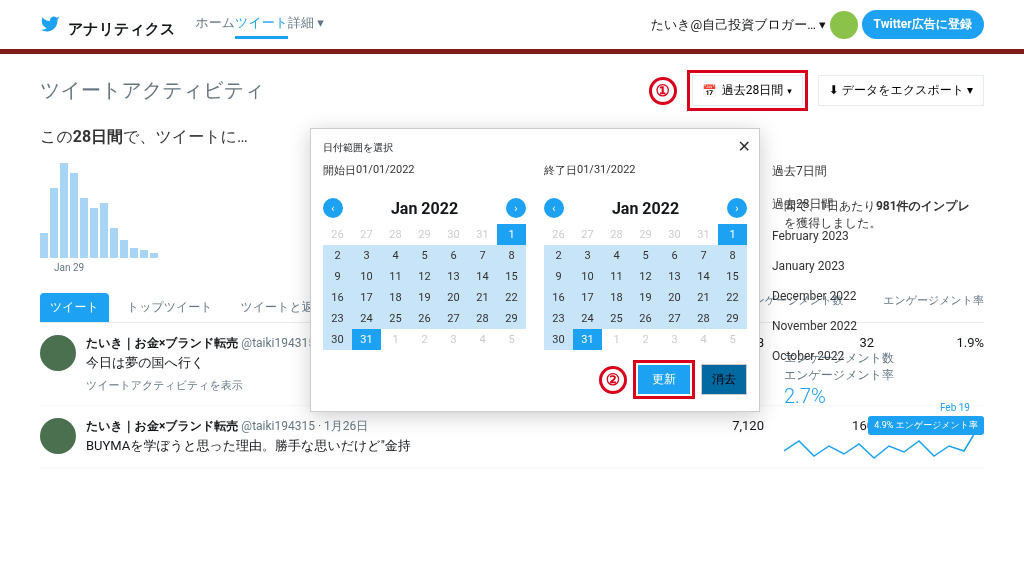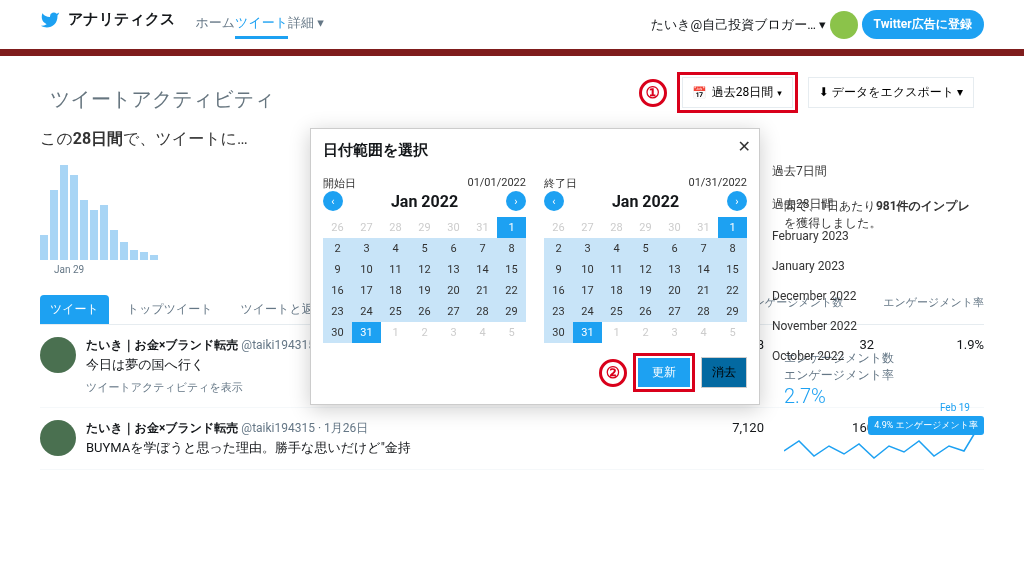--- a/index.html
+++ b/index.html
@@ -1,27 +1,27 @@
 <!DOCTYPE html>
 <html><head>
 <meta charset="utf-8">
 <style>
 *{box-sizing:border-box;margin:0;padding:0;font-family:-apple-system,BlinkMacSystemFont,"Segoe UI",Roboto,"Helvetica Neue",Arial,sans-serif}
 body{background:#fff;color:#14171a;width:1024px;height:576px;overflow:hidden;position:relative;font-size:13px}
-.header{display:flex;align-items:flex-start;padding:10px 40px;border-bottom:7px solid #7f1d1d}
+.header{display:flex;align-items:flex-end;padding:10px 40px;border-bottom:5px solid #7f1d1d}
 .logo{color:#1da1f2;font-size:20px;margin-right:8px}
 .brand{font-weight:bold;font-size:15px;margin-right:20px}
 .nav{display:flex;}
 .nav a{color:#657786;text-decoration:none;font-size:13px;padding:4px 0}
 .nav a.active{color:#1da1f2;border-bottom:3px solid #1da1f2}
 .header-right{margin-left:auto;display:flex;align-items:center;gap:4px}
 .user-link{color:#14171a;font-size:13px}
 .avatar-sm{width:28px;height:28px;border-radius:50%;background:#8bc34a;display:inline-block}
 .ad-btn{background:#1da1f2;color:#fff;border:none;border-radius:16px;padding:6px 12px;font-size:12px;font-weight:bold}
-.titlebar{display:flex;align-items:flex-end;padding:16px 50px}
+.titlebar{display:flex;align-items:center;padding:16px 40px}
 .page-title{font-size:20px;font-weight:400;color:#66757f}
 .title-actions{margin-left:auto;display:flex;align-items:center;gap:10px}
 .date-btn{border:1px solid #e6ecf0;padding:6px 10px;font-size:12px;background:#fff;display:flex;align-items:center;gap:4px}
 .export-btn{border:1px solid #e6ecf0;padding:6px 10px;font-size:12px;background:#fff}
 .red-box{border:3px solid #d9001b;padding:2px}
 .circle-num{display:inline-flex;width:28px;height:28px;border:3px solid #d9001b;border-radius:50%;align-items:center;justify-content:center;color:#d9001b;font-weight:bold;font-size:16px}
 .content{padding:0 40px;position:relative}
 .summary-text{font-size:16px;color:#333;margin-bottom:10px}
 .summary-text b{font-weight:bold}
 .chart{display:flex;align-items:flex-end;gap:2px;height:100px;width:120px}
@@ -41,25 +41,25 @@
 .tweet-activity{color:#657786;font-size:11px;margin-top:6px}
 .tweet-stats{display:flex;gap:60px;font-size:13px;color:#14171a;align-items:center}
 .tweet-stats div{width:50px;text-align:right}
 .sidebar{position:absolute;right:40px;top:180px;width:200px;font-size:12px}
 .eng-rate{color:#1da1f2;font-size:20px;font-weight:300}
 .spark{position:relative;height:50px;margin-top:8px}
 .spark svg{width:100%;height:100%}
 .spark-badge{position:absolute;right:0;top:0;background:#1da1f2;color:#fff;font-size:9px;padding:3px 6px;border-radius:3px}
 .spark-date{position:absolute;right:14px;top:-14px;color:#1da1f2;font-size:10px}
 .popup{position:absolute;left:310px;top:128px;width:450px;background:#fff;border:1px solid #ccc;box-shadow:0 4px 20px rgba(0,0,0,.2);padding:12px;z-index:10}
-.popup-title{font-size:15px;font-weight:bold;margin-bottom:16px}
+.popup-title{font-size:10px;font-weight:normal;margin-bottom:8px}
 .popup-close{position:absolute;right:8px;top:8px;font-size:16px;color:#333;cursor:pointer}
 .cal-wrap{display:flex;gap:18px}
 .cal{flex:1}
-.cal-label{display:flex;justify-content:space-between;font-size:11px;color:#333;margin-bottom:0}
+.cal-label{display:flex;justify-content:flex-start;font-size:11px;color:#333;margin-bottom:20px}
 .cal-head{display:flex;align-items:center;justify-content:space-between;margin-bottom:6px}
 .cal-arrow{width:20px;height:20px;border-radius:50%;background:#1da1f2;color:#fff;display:flex;align-items:center;justify-content:center;font-size:11px}
 .cal-month{font-size:16px;font-weight:bold}
 .cal-grid{display:grid;grid-template-columns:repeat(7,1fr);gap:0;font-size:11px}
 .cal-grid div{text-align:center;padding:4px 0}
 .cal-grid .muted{color:#ccc}
 .cal-grid .sel{background:#1da1f2;color:#fff}
 .cal-grid .range{background:#c8e4f8;color:#333}
 .quick-ranges{position:absolute;left:768px;top:155px;width:110px;font-size:12px;z-index:11}
 .quick-ranges div{padding:8px 4px;color:#333;cursor:pointer}

